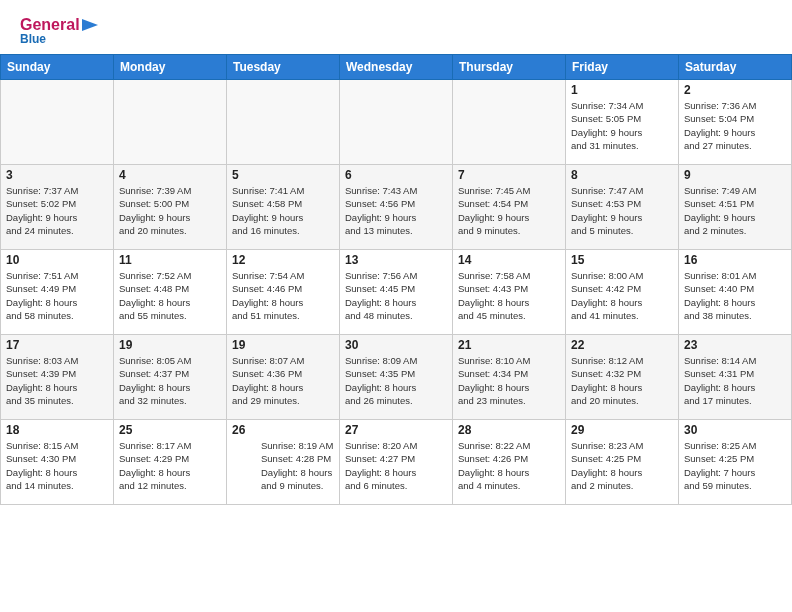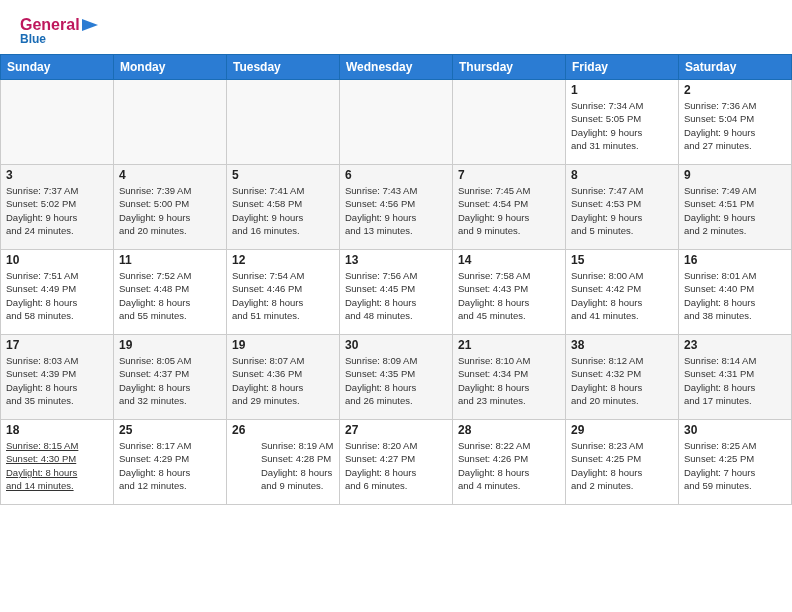--- a/index.html
+++ b/index.html
@@ -267,38 +267,38 @@
 and 26 minutes.</div>
         </td>
         <td>
           <div class="day-number">21</div>
           <div class="day-info" style="white-space: pre-line;">Sunrise: 8:10 AM
 Sunset: 4:34 PM
 Daylight: 8 hours
 and 23 minutes.</div>
         </td>
         <td>
-          <div class="day-number">38</div>
+          <div class="day-number">22</div>
           <div class="day-info" style="white-space: pre-line;">Sunrise: 8:12 AM
 Sunset: 4:32 PM
 Daylight: 8 hours
 and 20 minutes.</div>
         </td>
         <td>
           <div class="day-number">23</div>
           <div class="day-info" style="white-space: pre-line;">Sunrise: 8:14 AM
 Sunset: 4:31 PM
 Daylight: 8 hours
 and 17 minutes.</div>
         </td>
       </tr>
       <tr>
         <td>
           <div class="day-number">18</div>
-          <div class="day-info" style="white-space: pre-line; text-decoration: underline;">Sunrise: 8:15 AM
+          <div class="day-info" style="white-space: pre-line;">Sunrise: 8:15 AM
 Sunset: 4:30 PM
 Daylight: 8 hours
 and 14 minutes.</div>
         </td>
         <td>
           <div class="day-number">25</div>
           <div class="day-info" style="white-space: pre-line;">Sunrise: 8:17 AM
 Sunset: 4:29 PM
 Daylight: 8 hours
 and 12 minutes.</div>

